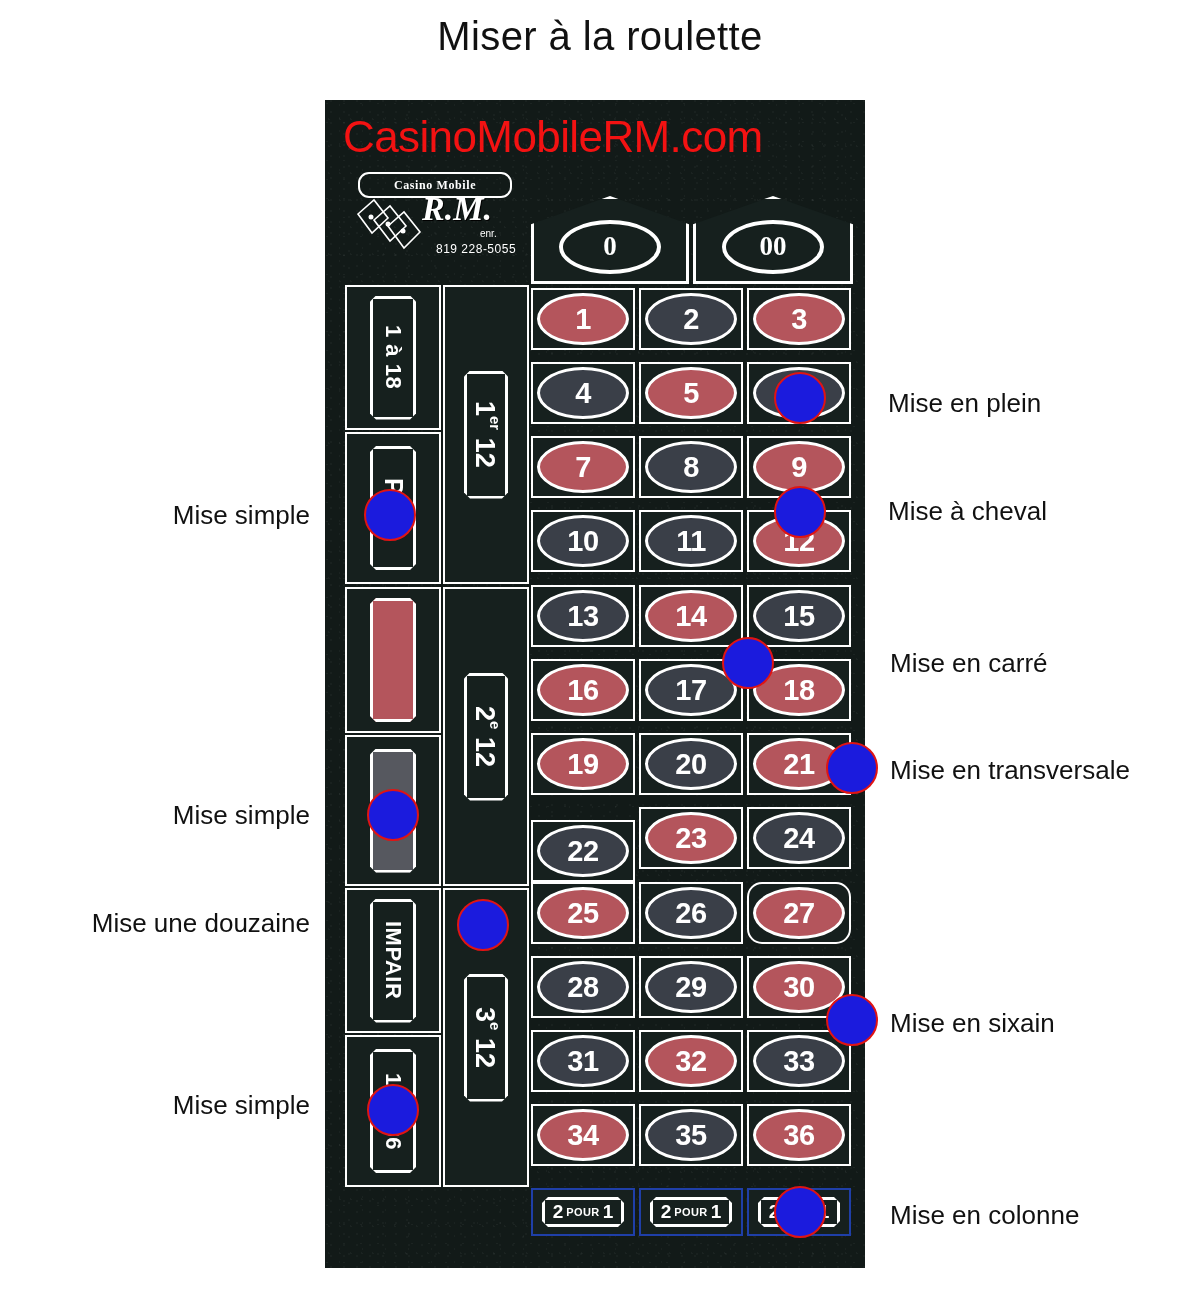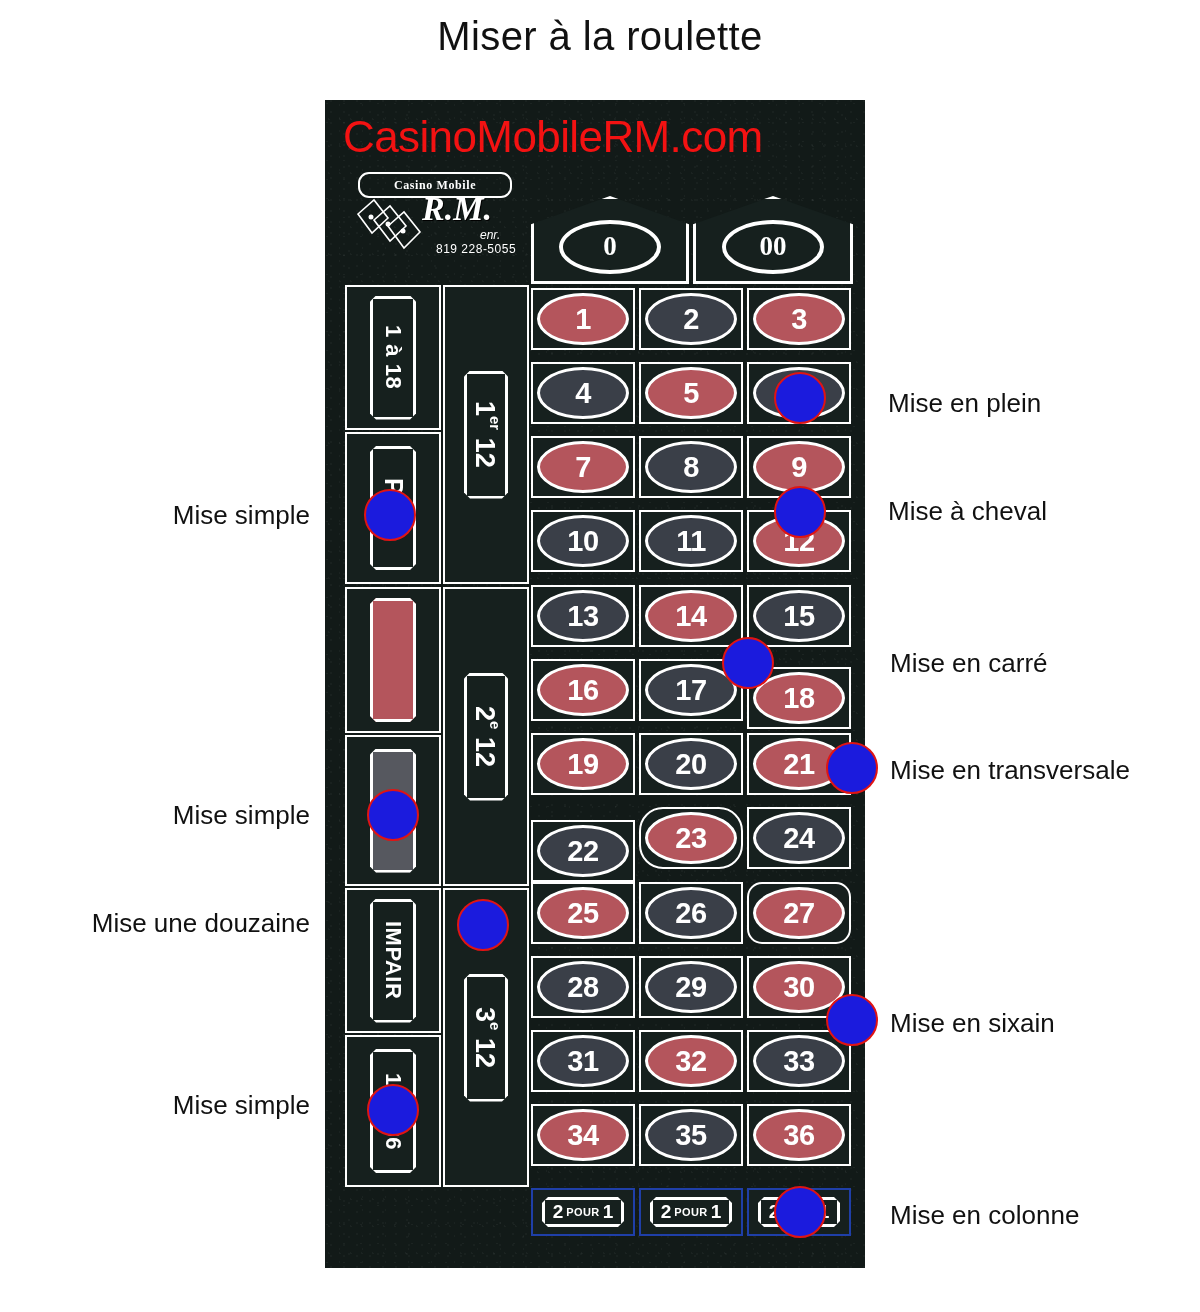--- a/index.html
+++ b/index.html
@@ -43,21 +43,21 @@
     display:flex;align-items:center;justify-content:center;
     font-size:12px;font-weight:bold;letter-spacing:.6px;
     font-family:"Liberation Serif", serif;color:#ffffff;
   }
   .logo-rm{
     position:absolute;left:74px;top:20px;font-size:34px;font-style:italic;font-weight:bold;
     font-family:"Liberation Serif", serif;color:#ffffff;line-height:1;
     text-shadow:1px 1px 0 #000;
   }
   .logo-sub{
-    position:absolute;left:132px;top:56px;font-size:12px;font-style:italic;color:#fff;
+    position:absolute;left:132px;top:56px;font-size:10px;color:#fff;
   }
   .logo-phone{
     position:absolute;left:88px;top:70px;font-size:12px;font-weight:normal;color:#fff;letter-spacing:.5px;
   }
   .logo-cards{position:absolute;left:6px;top:20px;width:70px;height:62px;}
 
   
   .zero-cell{
     position:absolute;background:#16201e;
     border:3px solid #ffffff;
@@ -284,36 +284,36 @@
     </div>
     <div class="num-cell" style="left: 747px; top: 585px;">
       <div class="num-oval oval-black">15</div>
     </div>
     <div class="num-cell" style="left: 531px; top: 659px;">
       <div class="num-oval oval-red">16</div>
     </div>
     <div class="num-cell" style="left: 639px; top: 659px;">
       <div class="num-oval oval-black">17</div>
     </div>
-    <div class="num-cell" style="left: 747px; top: 659px; margin-top: 8px;">
+    <div class="num-cell" style="left: 747px; top: 659px;">
       <div class="num-oval oval-red">18</div>
     </div>
     <div class="num-cell" style="left: 531px; top: 733px;">
       <div class="num-oval oval-red">19</div>
     </div>
     <div class="num-cell" style="left: 639px; top: 733px;">
       <div class="num-oval oval-black">20</div>
     </div>
     <div class="num-cell" style="left: 747px; top: 733px;">
       <div class="num-oval oval-red">21</div>
     </div>
     <div class="num-cell" style="left: 531px; top: 807px; margin-top: 13px;">
       <div class="num-oval oval-black">22</div>
     </div>
-    <div class="num-cell" style="left: 639px; top: 807px; border-radius: 24px;">
+    <div class="num-cell" style="left: 639px; top: 807px;">
       <div class="num-oval oval-red">23</div>
     </div>
     <div class="num-cell" style="left: 747px; top: 807px;">
       <div class="num-oval oval-black">24</div>
     </div>
     <div class="num-cell" style="left: 531px; top: 882px;">
       <div class="num-oval oval-red">25</div>
     </div>
     <div class="num-cell" style="left: 639px; top: 882px;">
       <div class="num-oval oval-black">26</div>

